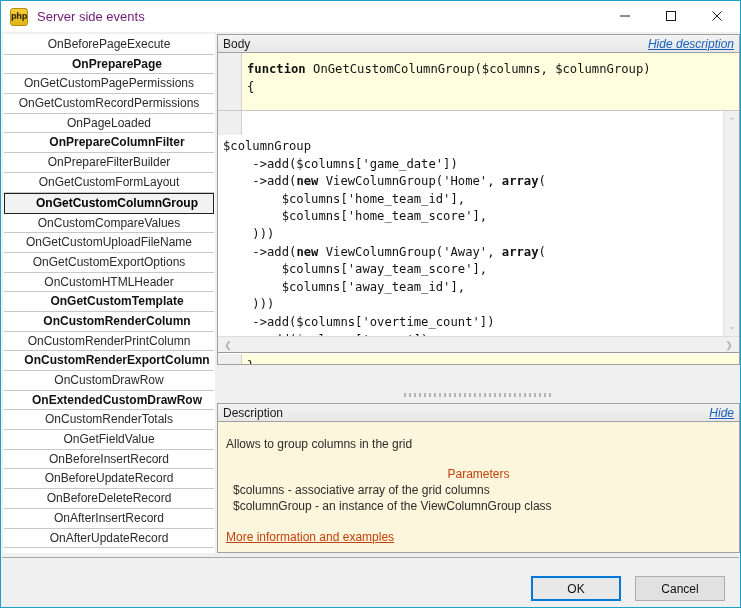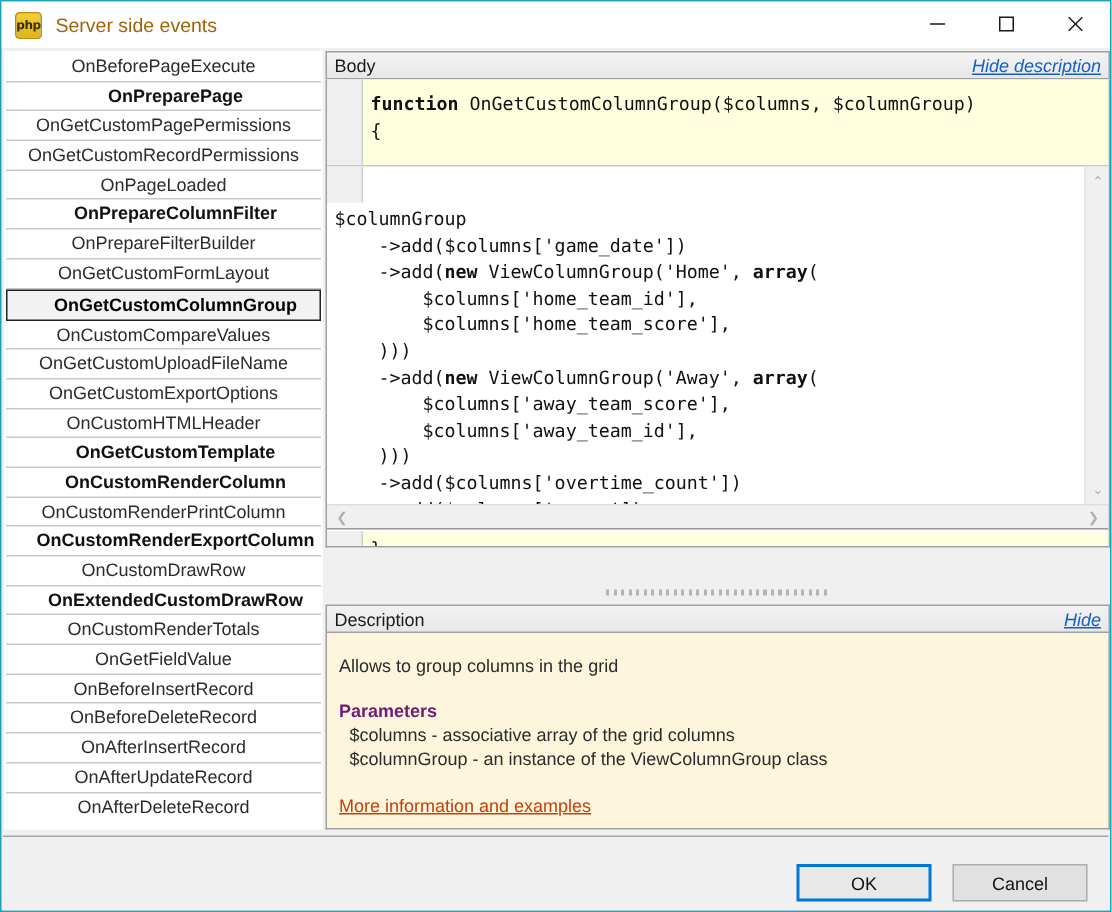--- a/index.html
+++ b/index.html
@@ -33,21 +33,21 @@
     background: linear-gradient(#f5cd35, #e0b419);
     border: 1px solid #b98f10;
     display: flex; align-items: center; justify-content: center;
     font-size: 8px; font-weight: bold; color: #3a2f06;
     font-family: "DejaVu Sans", sans-serif;
     letter-spacing: -0.3px;
   }
   #title-text {
     margin-left: 9px;
     font-size: 13px;
-    color: #a16207;
+    color: #701a75;
   }
   .winbtn {
     width: 46px; height: 30px;
     display: flex; align-items: center; justify-content: center;
     color: #1a1a1a;
   }
   .winbtn svg { display: block; }
   #win-controls { position: absolute; right: 0; top: 0; display: flex; }
 
   
@@ -212,21 +212,21 @@
     position: absolute; left: 0; top: 19px;
     width: 523px; height: 131px;
     border: 1px solid #a0a0a0;
     border-top: none;
     background: #fdf6dd;
     padding: 14px 8px 0 8px;
     font-size: 12px;
     color: #2b2b2b;
     line-height: 16px;
   }
-  #desc-body .p-title { font-weight: bold; margin-top: 14px; color:#701a75; }
+  #desc-body .p-title { font-weight: normal; margin-top: 14px; color:#c2410c;text-align:center; }
   #desc-body .p-line { margin-left: 7px; }
   #desc-link {
     display: inline-block;
     margin-top: 15px;
     color: #c2410c;
     text-decoration: underline;
     font-size: 12px;
     cursor: pointer;
   }
 
@@ -299,20 +299,21 @@
       <div class="evt">OnCustomHTMLHeader</div>
       <div class="evt bold">OnGetCustomTemplate</div>
       <div class="evt bold">OnCustomRenderColumn</div>
       <div class="evt">OnCustomRenderPrintColumn</div>
       <div class="evt bold">OnCustomRenderExportColumn</div>
       <div class="evt">OnCustomDrawRow</div>
       <div class="evt bold">OnExtendedCustomDrawRow</div>
       <div class="evt">OnCustomRenderTotals</div>
       <div class="evt">OnGetFieldValue</div>
       <div class="evt">OnBeforeInsertRecord</div>
+      <div class="evt">OnBeforeUpdateRecord</div>
       <div class="evt">OnBeforeDeleteRecord</div>
       <div class="evt">OnAfterInsertRecord</div>
       <div class="evt">OnAfterUpdateRecord</div>
       <div class="evt last">OnAfterDeleteRecord</div>
     </div>
 
   <div id="right">
 
     <div id="body-panel">
       <div class="panel-header">

